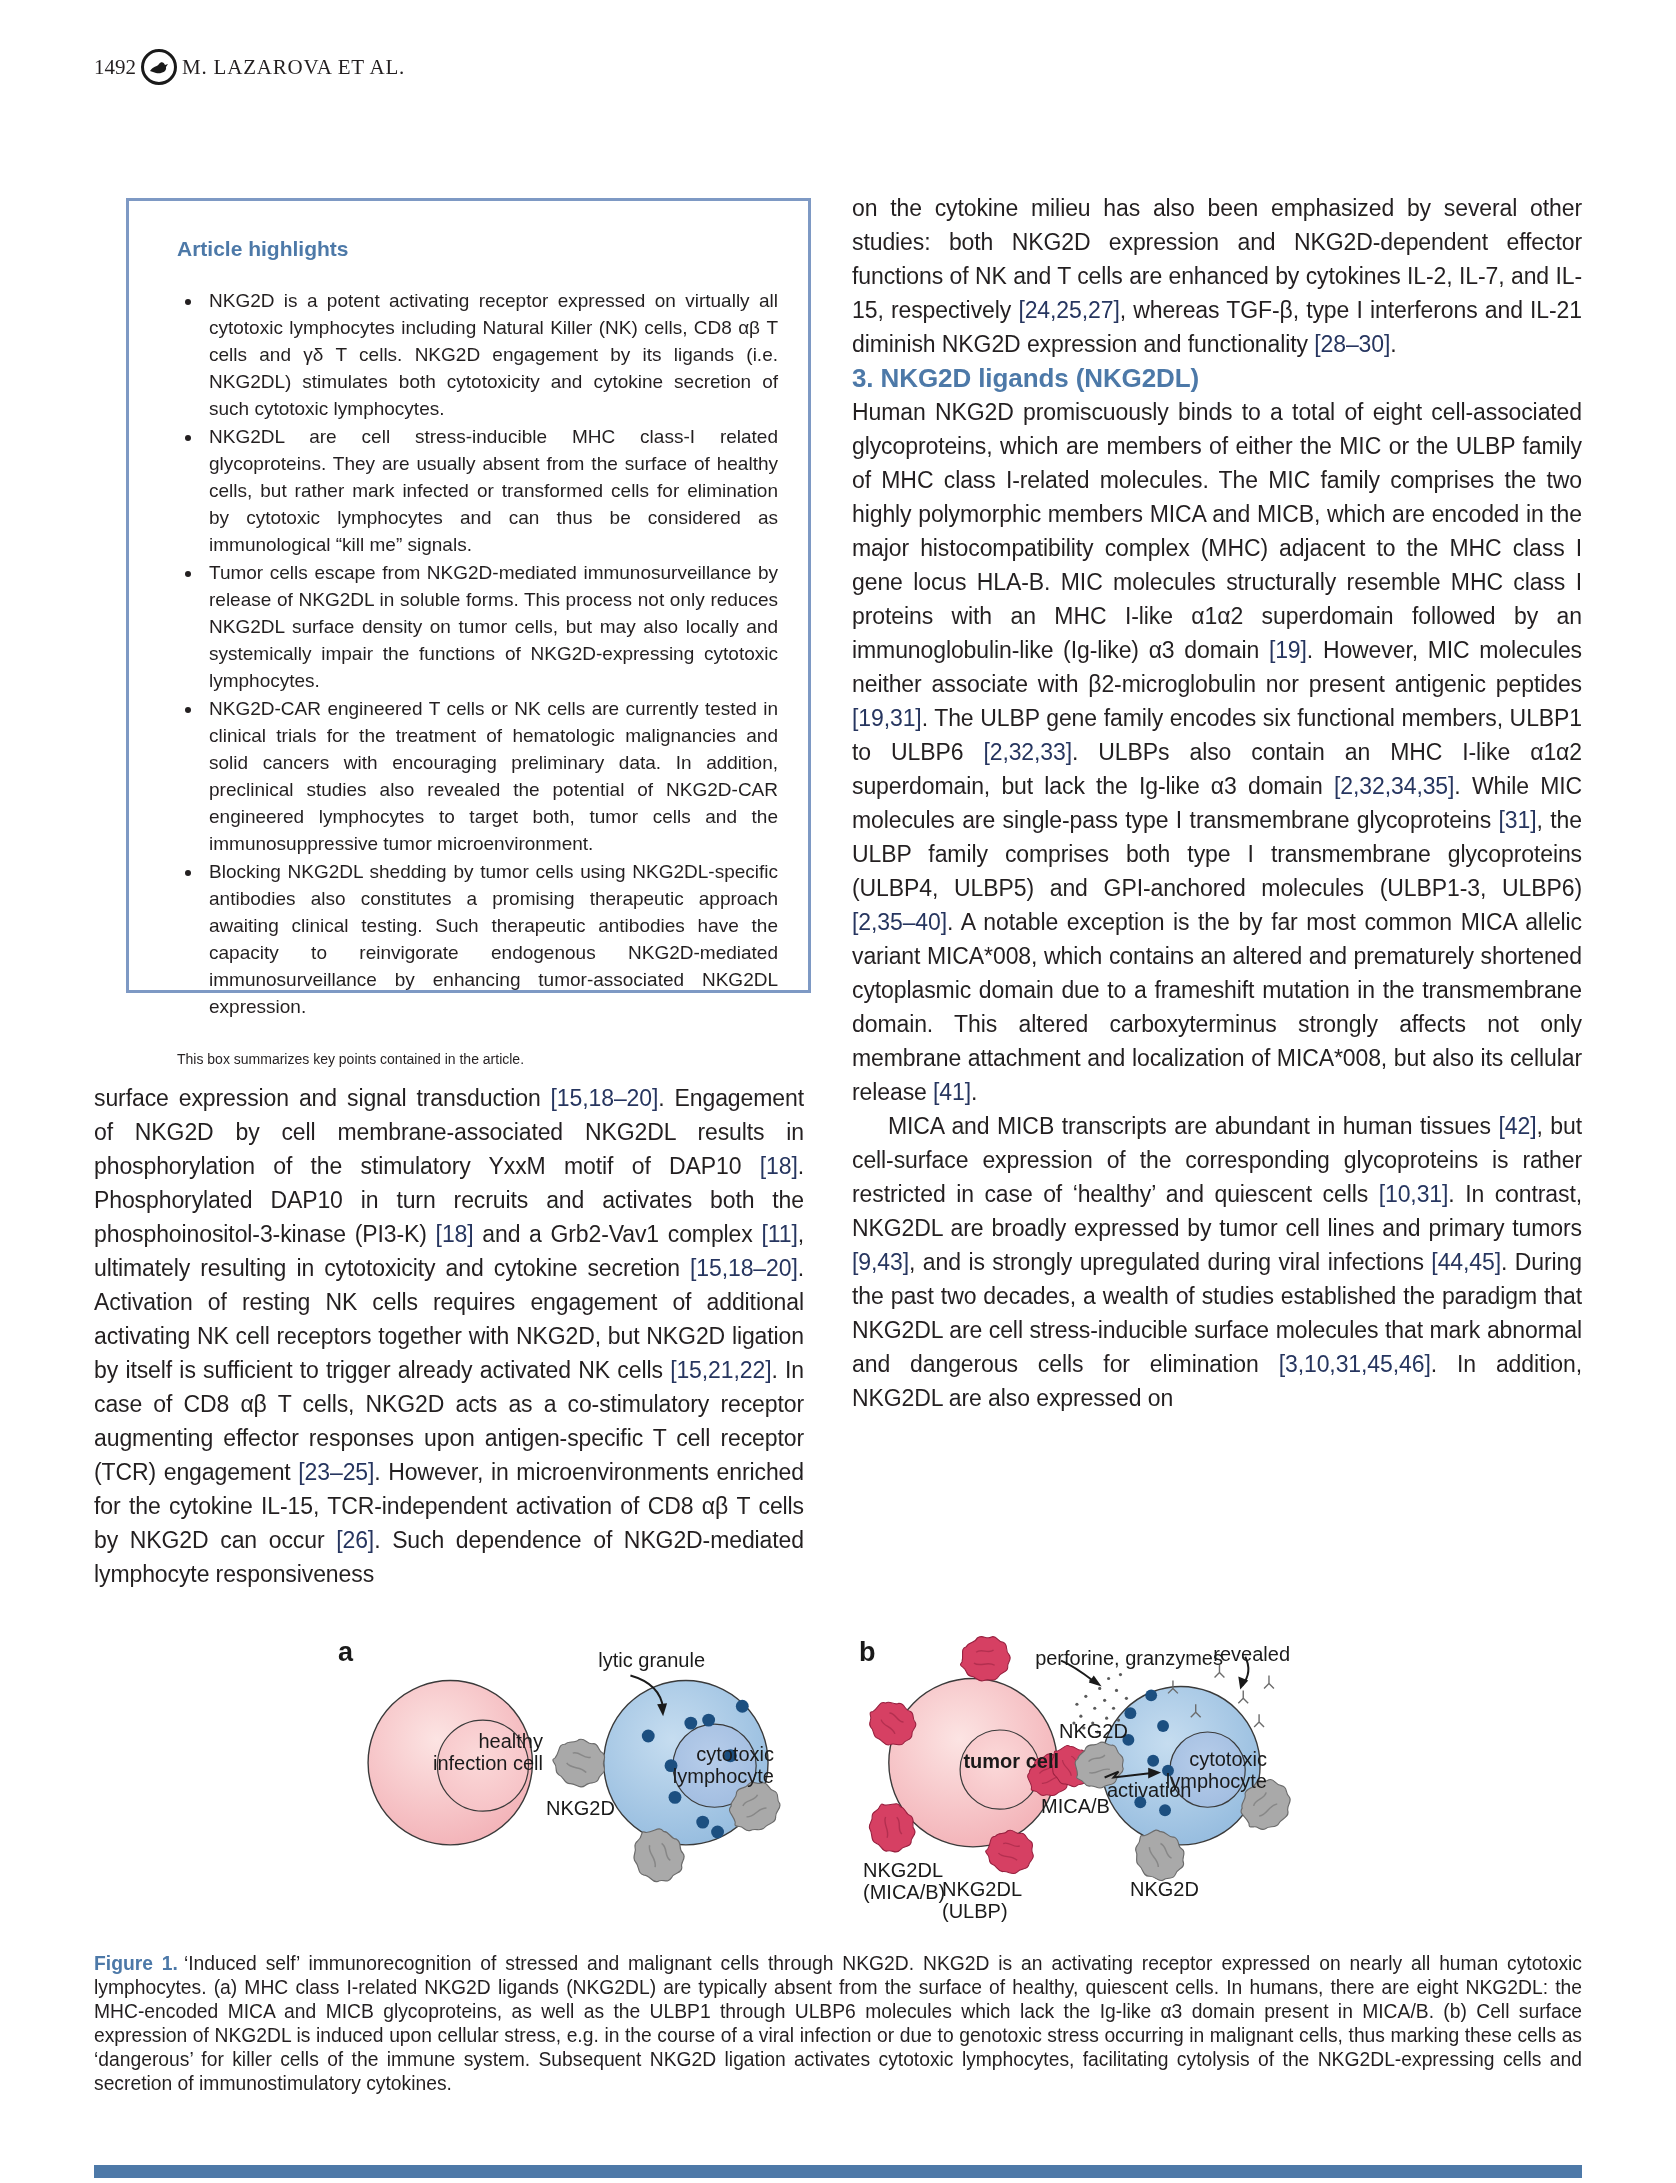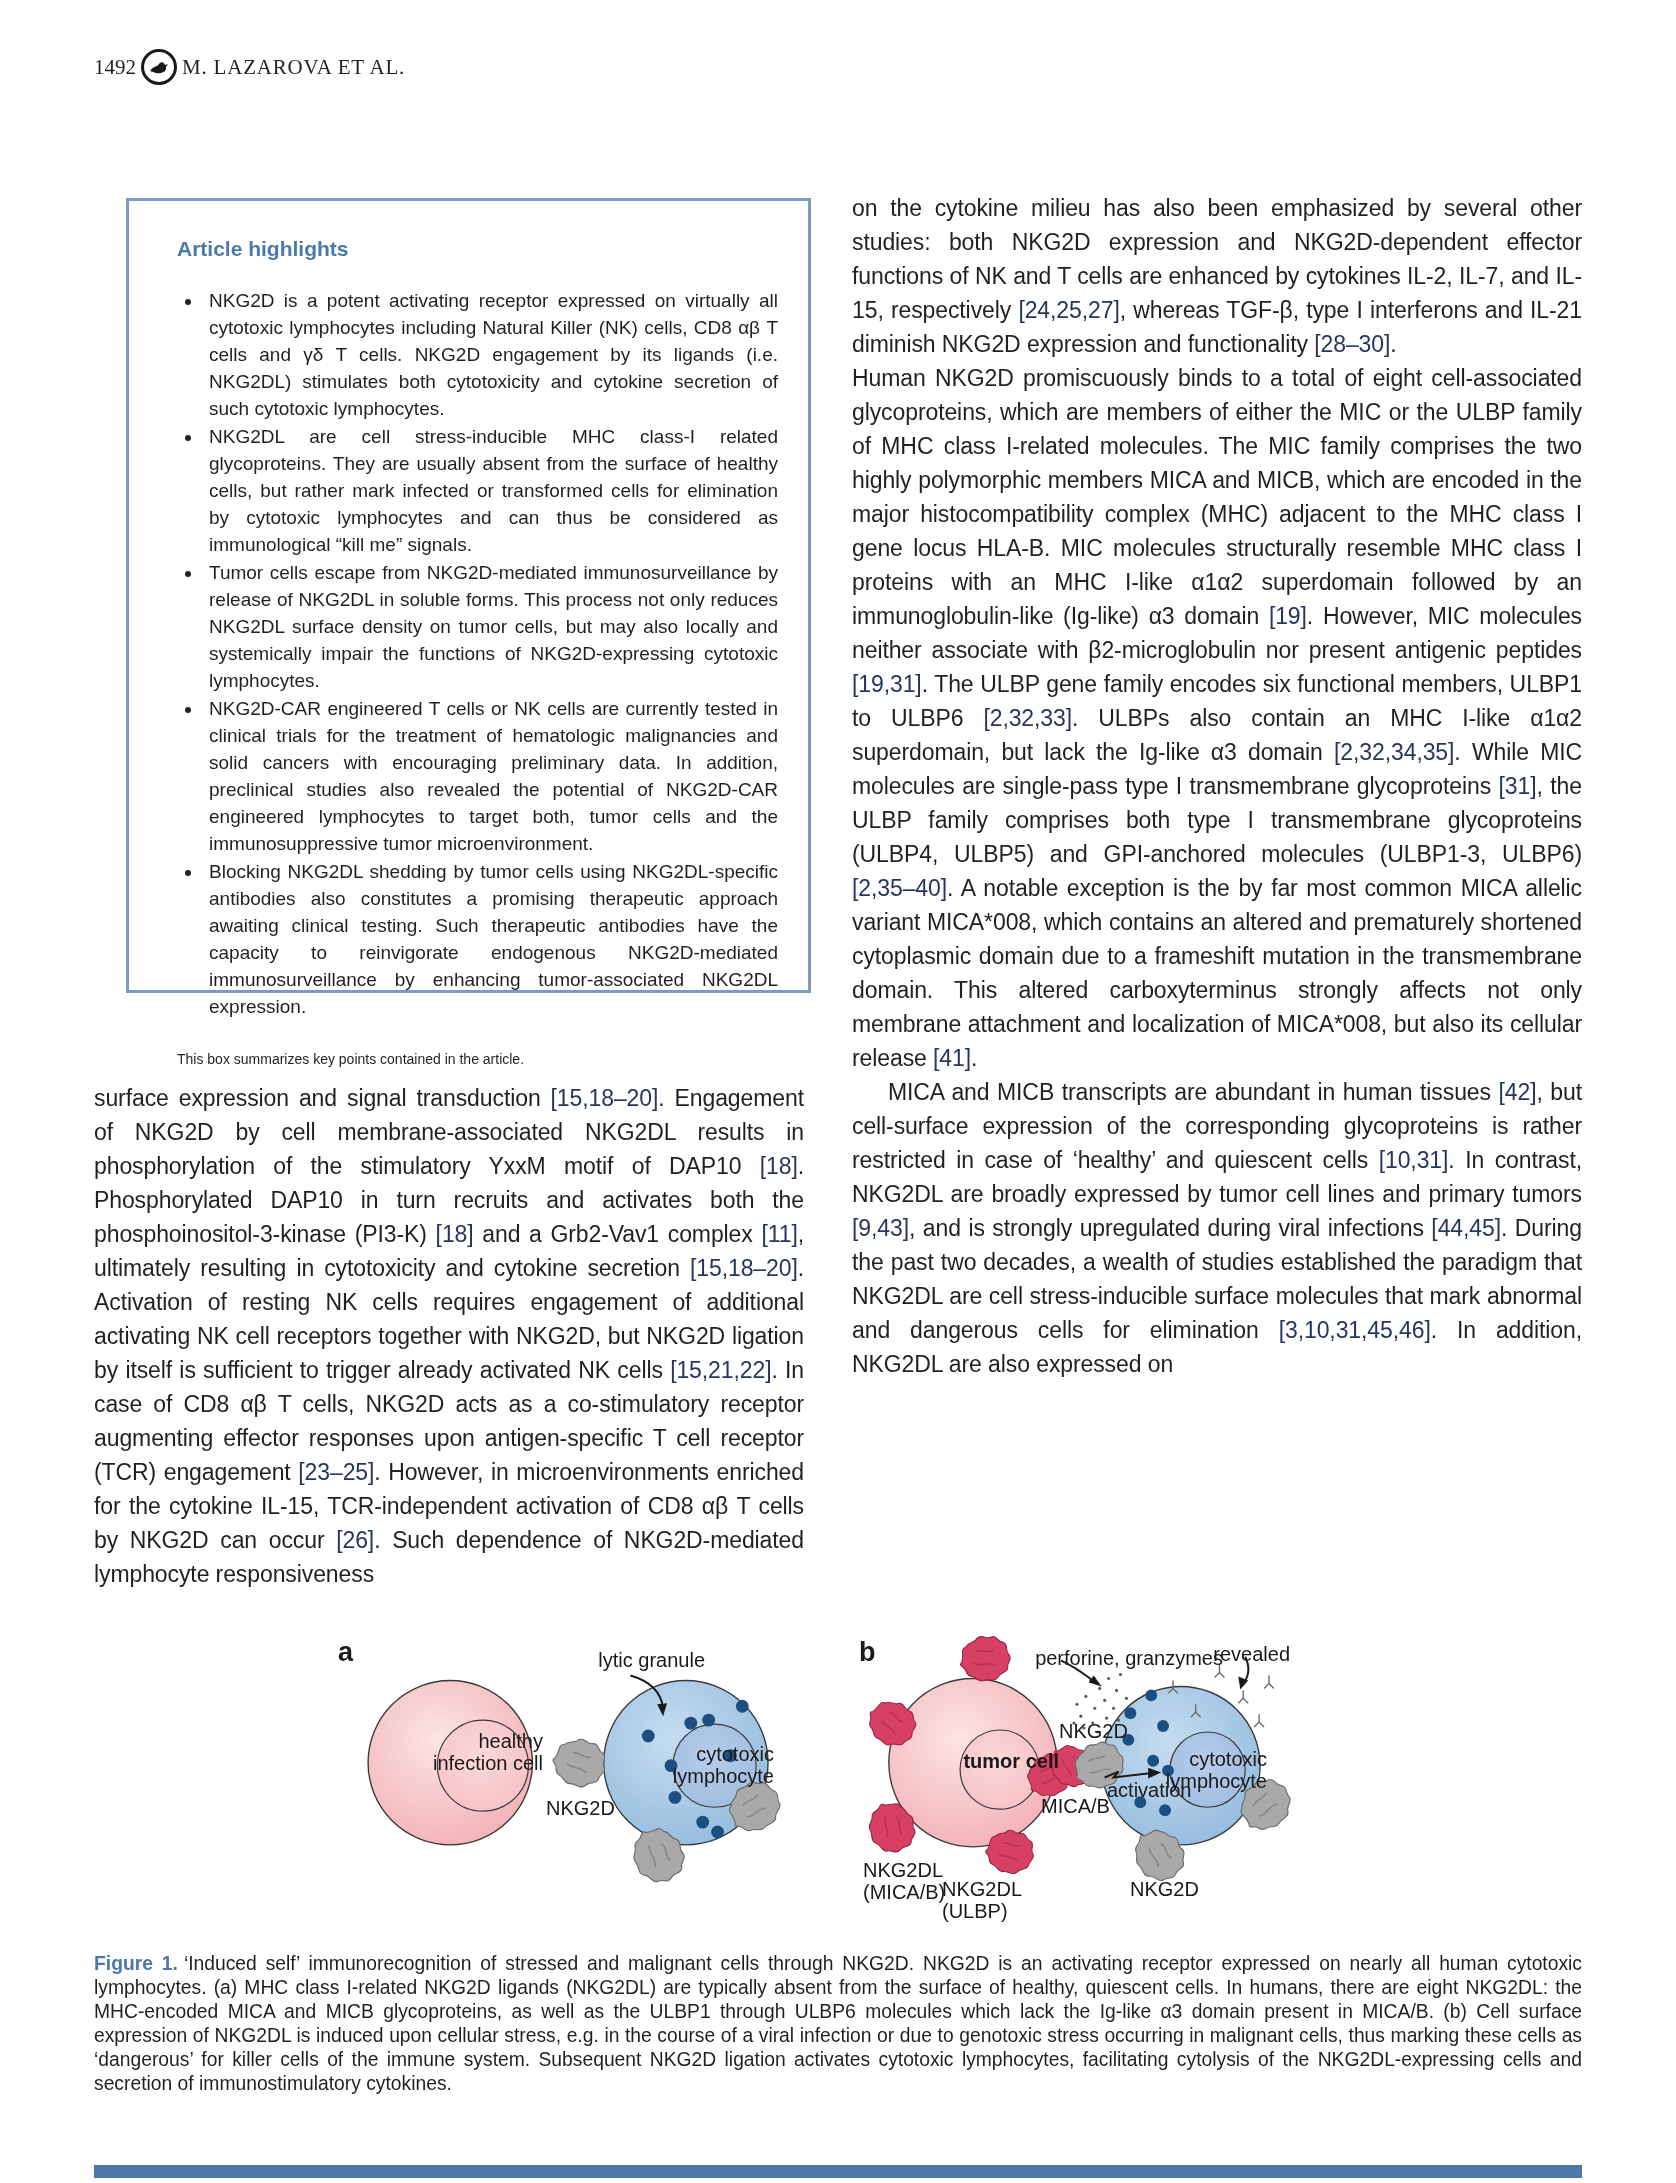--- a/index.html
+++ b/index.html
@@ -58,20 +58,21 @@
         <li>NKG2DL are cell stress-inducible MHC class-I related glycoproteins. They are usually absent from the surface of healthy cells, but rather mark infected or transformed cells for elimination by cytotoxic lymphocytes and can thus be considered as immunological “kill me” signals.</li>
         <li>Tumor cells escape from NKG2D-mediated immunosurveillance by release of NKG2DL in soluble forms. This process not only reduces NKG2DL surface density on tumor cells, but may also locally and systemically impair the functions of NKG2D-expressing cytotoxic lymphocytes.</li>
         <li>NKG2D-CAR engineered T cells or NK cells are currently tested in clinical trials for the treatment of hematologic malignancies and solid cancers with encouraging preliminary data. In addition, preclinical studies also revealed the potential of NKG2D-CAR engineered lymphocytes to target both, tumor cells and the immunosuppressive tumor microenvironment.</li>
         <li>Blocking NKG2DL shedding by tumor cells using NKG2DL-specific antibodies also constitutes a promising therapeutic approach awaiting clinical testing. Such therapeutic antibodies have the capacity to reinvigorate endogenous NKG2D-mediated immunosurveillance by enhancing tumor-associated NKG2DL expression.</li>
       </ul>
     <p class="hlfooter">This box summarizes key points contained in the article.</p>
   </div>
 
   <div class="col rightcol">
     <p>on the cytokine milieu has also been emphasized by several other studies: both NKG2D expression and NKG2D-dependent effector functions of NK and T cells are enhanced by cytokines IL-2, IL-7, and IL-15, respectively <span class="cite">[24,25,27]</span>, whereas TGF-β, type I interferons and IL-21 diminish NKG2D expression and functionality <span class="cite">[28–30]</span>.</p>
+    <p class="sechead">3. NKG2D ligands (NKG2DL)</p>
     <p>Human NKG2D promiscuously binds to a total of eight cell-associated glycoproteins, which are members of either the MIC or the ULBP family of MHC class I-related molecules. The MIC family comprises the two highly polymorphic members MICA and MICB, which are encoded in the major histocompatibility complex (MHC) adjacent to the MHC class I gene locus HLA-B. MIC molecules structurally resemble MHC class I proteins with an MHC I-like α1α2 superdomain followed by an immunoglobulin-like (Ig-like) α3 domain <span class="cite">[19]</span>. However, MIC molecules neither associate with β2-microglobulin nor present antigenic peptides <span class="cite">[19,31]</span>. The ULBP gene family encodes six functional members, ULBP1 to ULBP6 <span class="cite">[2,32,33]</span>. ULBPs also contain an MHC I-like α1α2 superdomain, but lack the Ig-like α3 domain <span class="cite">[2,32,34,35]</span>. While MIC molecules are single-pass type I transmembrane glycoproteins <span class="cite">[31]</span>, the ULBP family comprises both type I transmembrane glycoproteins (ULBP4, ULBP5) and GPI-anchored molecules (ULBP1-3, ULBP6) <span class="cite">[2,35–40]</span>. A notable exception is the by far most common MICA allelic variant MICA*008, which contains an altered and prematurely shortened cytoplasmic domain due to a frameshift mutation in the transmembrane domain. This altered carboxyterminus strongly affects not only membrane attachment and localization of MICA*008, but also its cellular release <span class="cite">[41]</span>.</p>
     <p class="indent">MICA and MICB transcripts are abundant in human tissues <span class="cite">[42]</span>, but cell-surface expression of the corresponding glycoproteins is rather restricted in case of ‘healthy’ and quiescent cells <span class="cite">[10,31]</span>. In contrast, NKG2DL are broadly expressed by tumor cell lines and primary tumors <span class="cite">[9,43]</span>, and is strongly upregulated during viral infections <span class="cite">[44,45]</span>. During the past two decades, a wealth of studies established the paradigm that NKG2DL are cell stress-inducible surface molecules that mark abnormal and dangerous cells for elimination <span class="cite">[3,10,31,45,46]</span>. In addition, NKG2DL are also expressed on</p>
   </div>
 
   <div class="col leftcol">
     <p>surface expression and signal transduction <span class="cite">[15,18–20]</span>. Engagement of NKG2D by cell membrane-associated NKG2DL results in phosphorylation of the stimulatory YxxM motif of DAP10 <span class="cite">[18]</span>. Phosphorylated DAP10 in turn recruits and activates both the phosphoinositol-3-kinase (PI3-K) <span class="cite">[18]</span> and a Grb2-Vav1 complex <span class="cite">[11]</span>, ultimately resulting in cytotoxicity and cytokine secretion <span class="cite">[15,18–20]</span>. Activation of resting NK cells requires engagement of additional activating NK cell receptors together with NKG2D, but NKG2D ligation by itself is sufficient to trigger already activated NK cells <span class="cite">[15,21,22]</span>. In case of CD8 αβ T cells, NKG2D acts as a co-stimulatory receptor augmenting effector responses upon antigen-specific T cell receptor (TCR) engagement <span class="cite">[23–25]</span>. However, in microenvironments enriched for the cytokine IL-15, TCR-independent activation of CD8 αβ T cells by NKG2D can occur <span class="cite">[26]</span>. Such dependence of NKG2D-mediated lymphocyte responsiveness</p>
   </div>
 
   <div class="figure">
     <svg width="1188" height="302" viewBox="0 0 1200 305">

